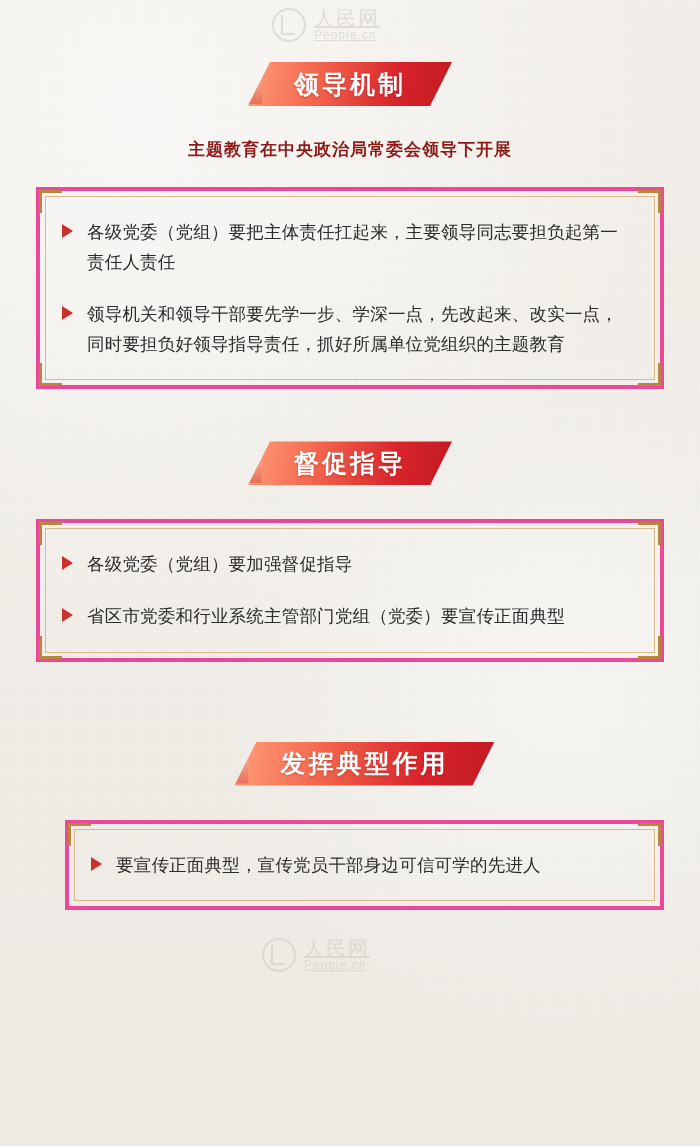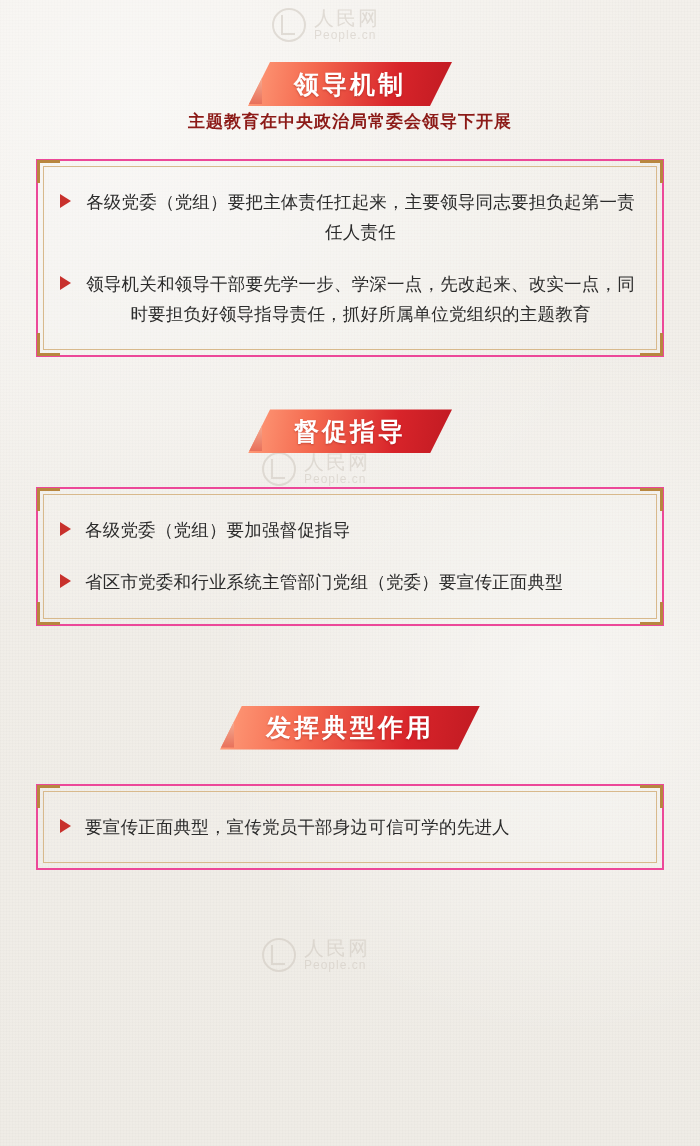--- a/index.html
+++ b/index.html
@@ -40,20 +40,21 @@
     z-index: 1;
     color: #cfc8bf;
     opacity: 0.55;
     display: flex;
     align-items: center;
     gap: 8px;
     font-size: 22px;
     letter-spacing: 2px;
     pointer-events: none;
     user-select: none;
+    text-decoration: underline;
   }
   .watermark .wm-circle {
     width: 30px;
     height: 30px;
     border-radius: 50%;
     border: 2px solid #cfc8bf;
     display: inline-block;
     position: relative;
   }
   .watermark .wm-circle::after {
@@ -112,32 +113,31 @@
     background: linear-gradient(180deg, #f7b49a, #e8705a);
     clip-path: polygon(0 0, 100% 0, 100% 100%, 14px 100%);
     z-index: -1;
   }
 
   .sub-title {
     text-align: center;
     font-size: 17px;
     font-weight: bold;
     color: #8c1a17;
-    margin-top: 4px;
+    margin-top: 32px;
     letter-spacing: 1px;
   }
 
   
   .box {
     position: relative;
     margin: 26px 36px 0 36px;
-    border: 2px solid #ec4899;
+    border: 4px solid #ec4899;
     padding: 26px 26px 26px 22px;
     background: rgba(255,255,255,0.08);
-    text-align: center;
   }
   .box::before {
     content: "";
     position: absolute;
     inset: 5px;
     border: 1px solid #d8b98c;
     pointer-events: none;
   }
   .corner {
     position: absolute;
@@ -179,21 +179,21 @@
   .item-text {
     font-size: 17.5px;
     line-height: 1.72;
     color: #2b2b2b;
     letter-spacing: 0.2px;
   }
 
   .section { position: relative; }
   .sec-1 { padding-top: 62px; }
   .sec-2 { padding-top: 52px; }
-  .sec-3 { padding-top: 80px; }
+  .sec-3 { padding-top: 80px; padding-left: 29px; }
 </style>
 </head>
 <body>
 
 <div class="paper-bg"></div>
 
 <div class="watermark wm-1">
   <span class="wm-circle"></span>
   <span class="wm-text">
     <span class="wm-main">人民网</span>

